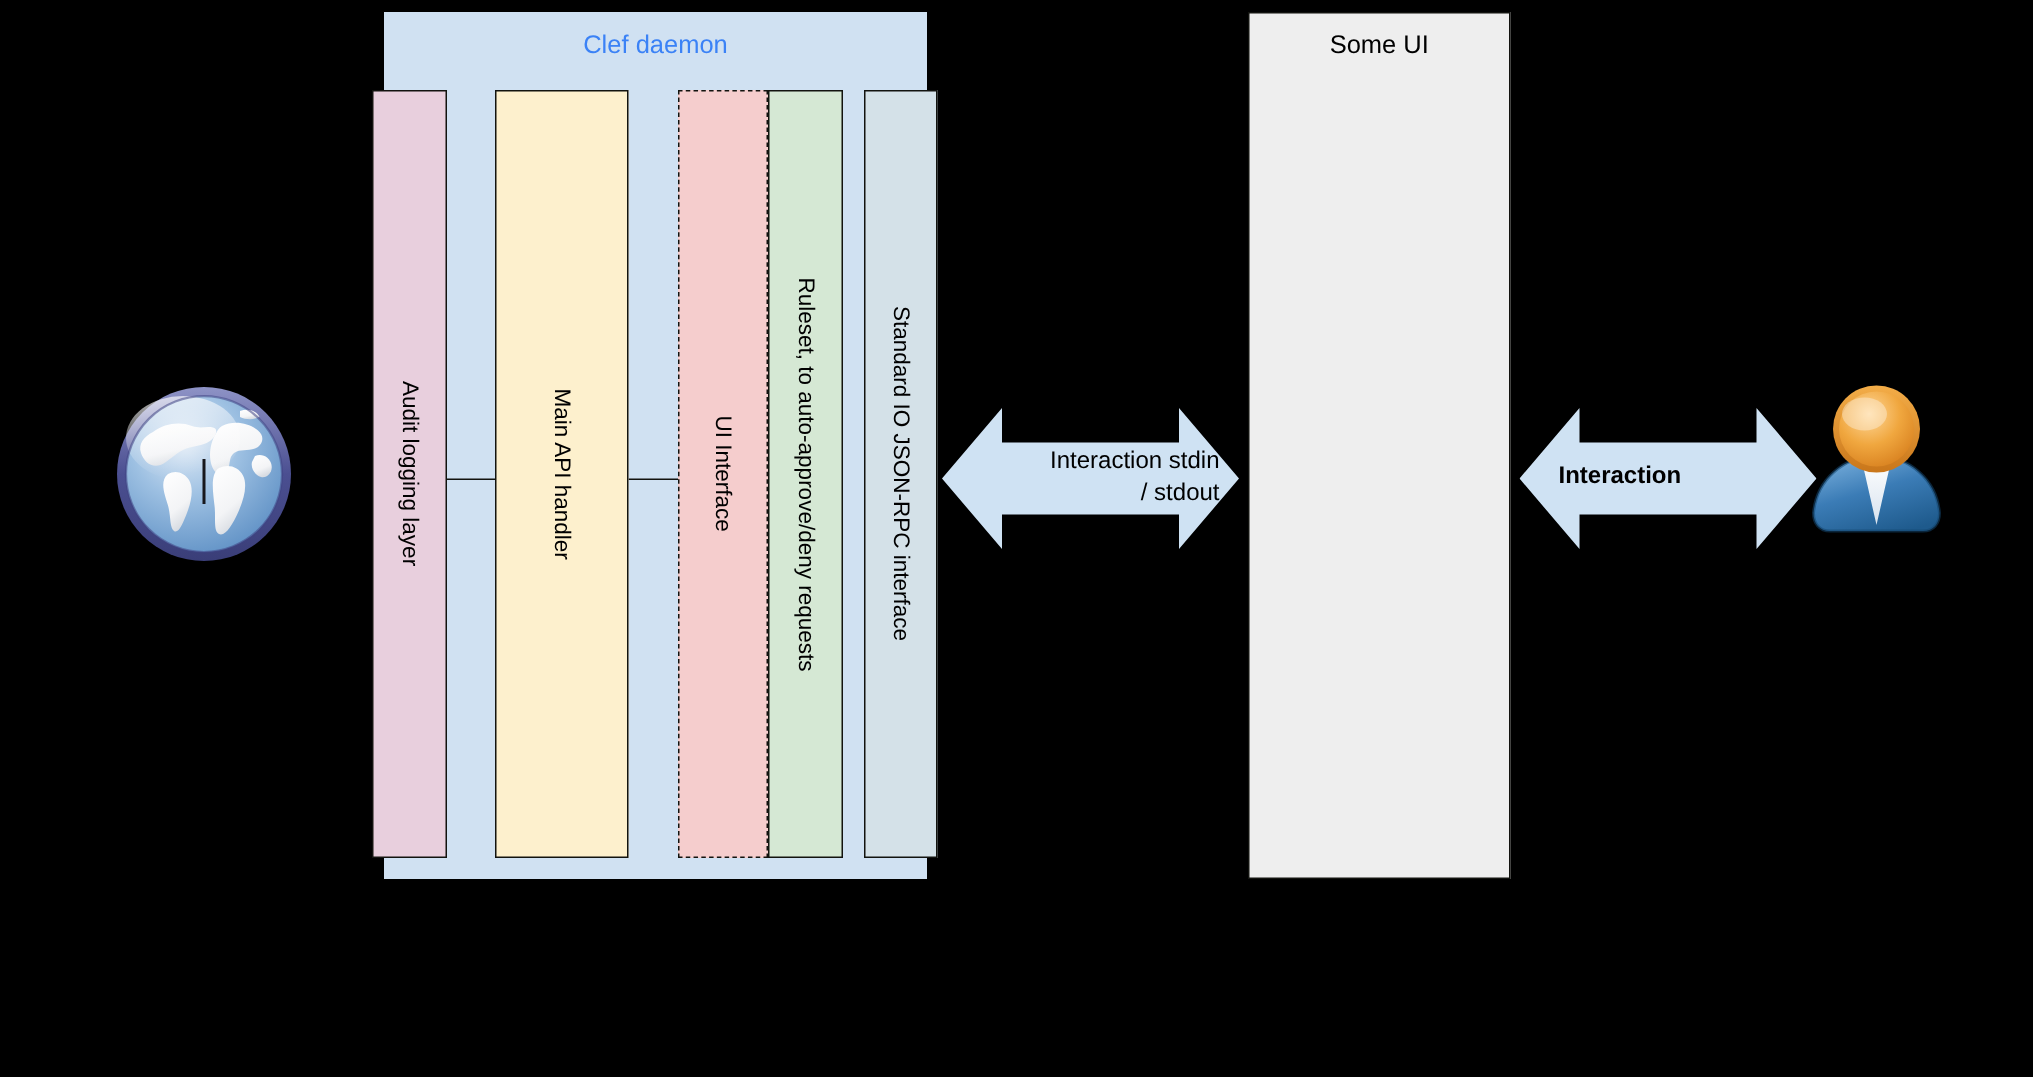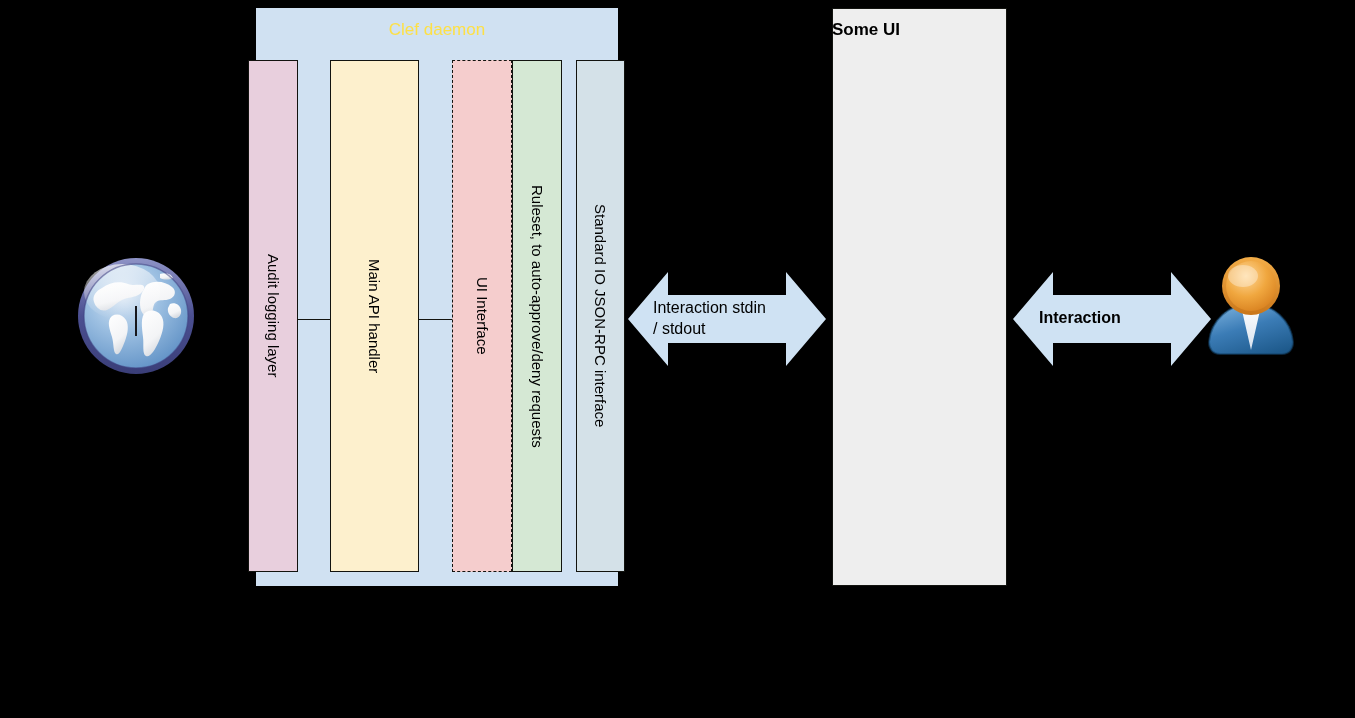--- a/index.html
+++ b/index.html
@@ -42,21 +42,21 @@
     box-sizing: border-box;
   }
   .clef-title {
     position: absolute;
     left: 0;
     top: 18px;
     width: 100%;
     text-align: center;
     font-size: 17px;
     line-height: 20px;
-    color: #fde047;
+    color: #3b82f6;
   }
 
   
   .vbox {
     position: absolute;
     top: 60px;
     height: 512px;
     box-sizing: border-box;
     border: 1px solid #12130f;
     display: flex;
@@ -128,21 +128,21 @@
   .arrow-left  { left: 628px; top: 272px; width: 198px; height: 94px; }
   .arrow-right { left: 1013px; top: 272px; width: 198px; height: 94px; }
 
   .arrow-label {
     position: absolute;
     font-size: 16px;
     line-height: 21px;
     color: #000;
     white-space: pre-line;
   }
-  .arrow-label-left  { left: 653px; top: 297px; width: 160px; }
+  .arrow-label-left  { left: 653px; top: 297px; width: 160px; text-align: right; }
   .arrow-label-right { left: 1039px; top: 307px; width: 160px; font-weight: bold; }
 
   
   .user-icon {
     position: absolute;
     left: 1203px;
     top: 254px;
     width: 96px;
     height: 104px;
   }
@@ -225,21 +225,21 @@
 
   <div class="arrow arrow-left">
     <svg width="198" height="94" viewBox="0 0 198 94" xmlns="http://www.w3.org/2000/svg">
       <polygon points="0,47 40,0 40,23 158,23 158,0 198,47 158,94 158,71 40,71 40,94" fill="#cfe2f3"></polygon>
     </svg>
   </div>
   <div class="arrow-label arrow-label-left">Interaction stdin
 / stdout</div>
 
   <div class="someui-panel"></div>
-  <div class="someui-title" style="position:absolute; left:832px; top:20px; width:175px; text-align:left;font-weight:bold;">Some UI</div>
+  <div class="someui-title" style="position:absolute; left:832px; top:20px; width:175px; text-align:center;">Some UI</div>
   <div class="someui-list">
     <div class="someui-item">Clef-ui</div>
     <div class="someui-item">Cleftron</div>
     <div class="someui-item">PyQTSigner</div>
     <div class="someui-item">GTKSigner</div>
   </div>
 
   <div class="arrow arrow-right">
     <svg width="198" height="94" viewBox="0 0 198 94" xmlns="http://www.w3.org/2000/svg">
       <polygon points="0,47 40,0 40,23 158,23 158,0 198,47 158,94 158,71 40,71 40,94" fill="#cfe2f3"></polygon>

